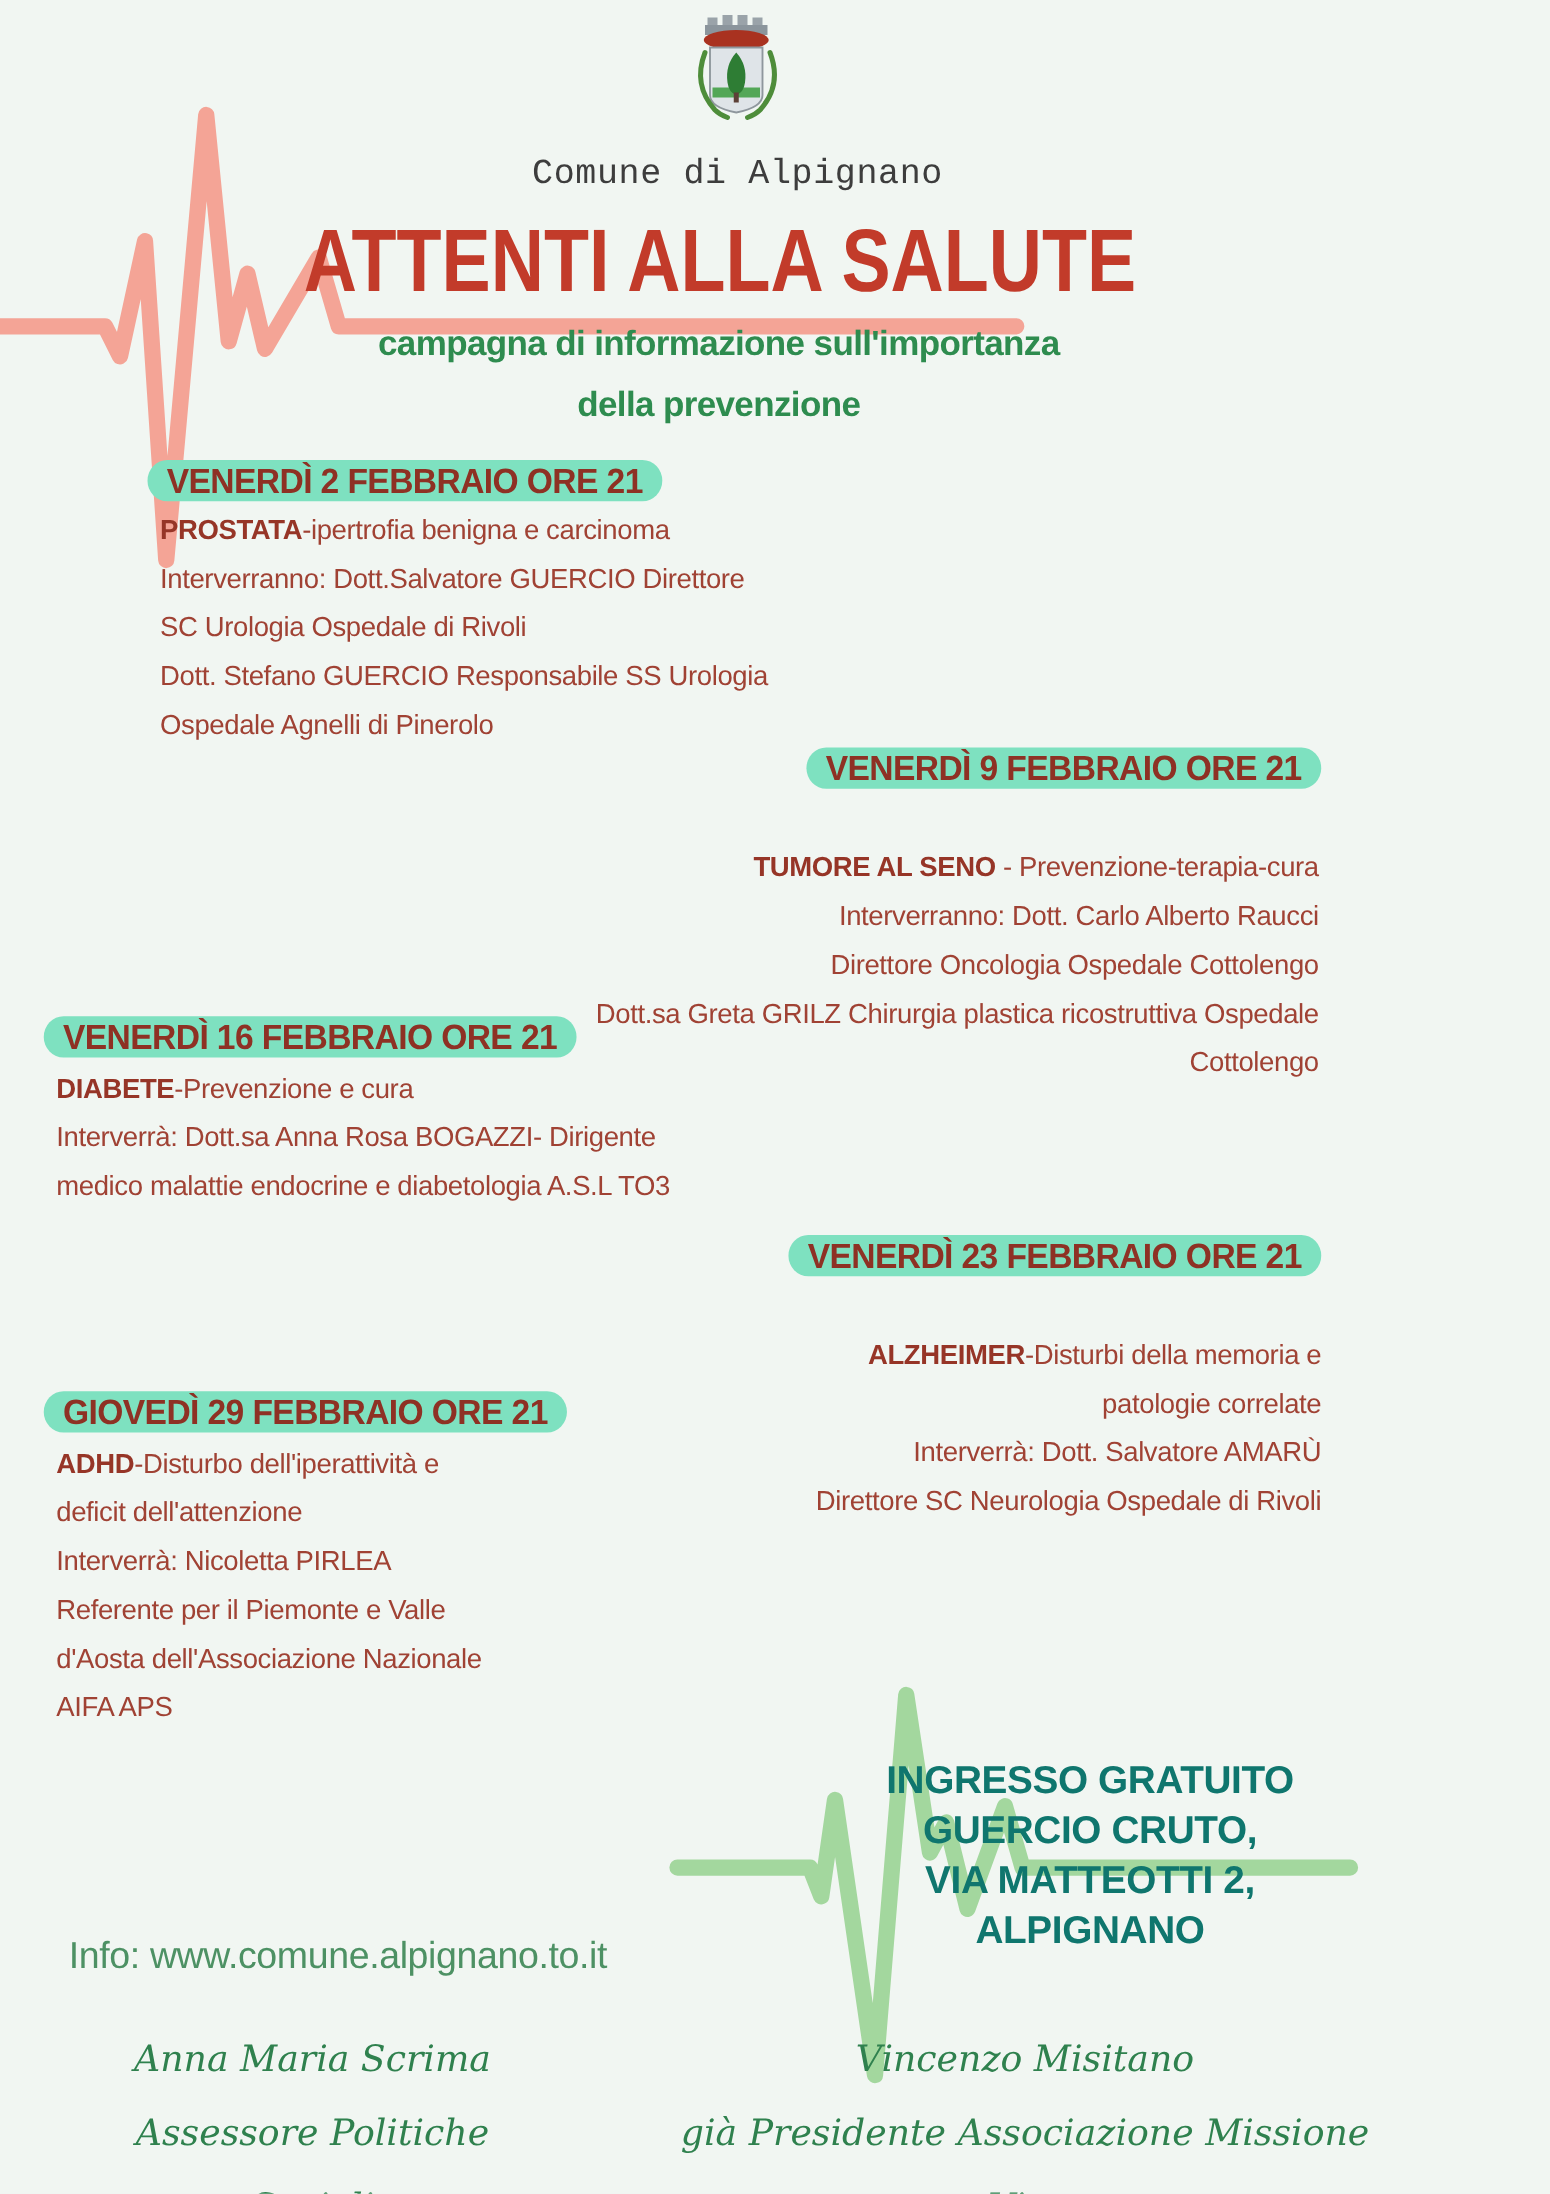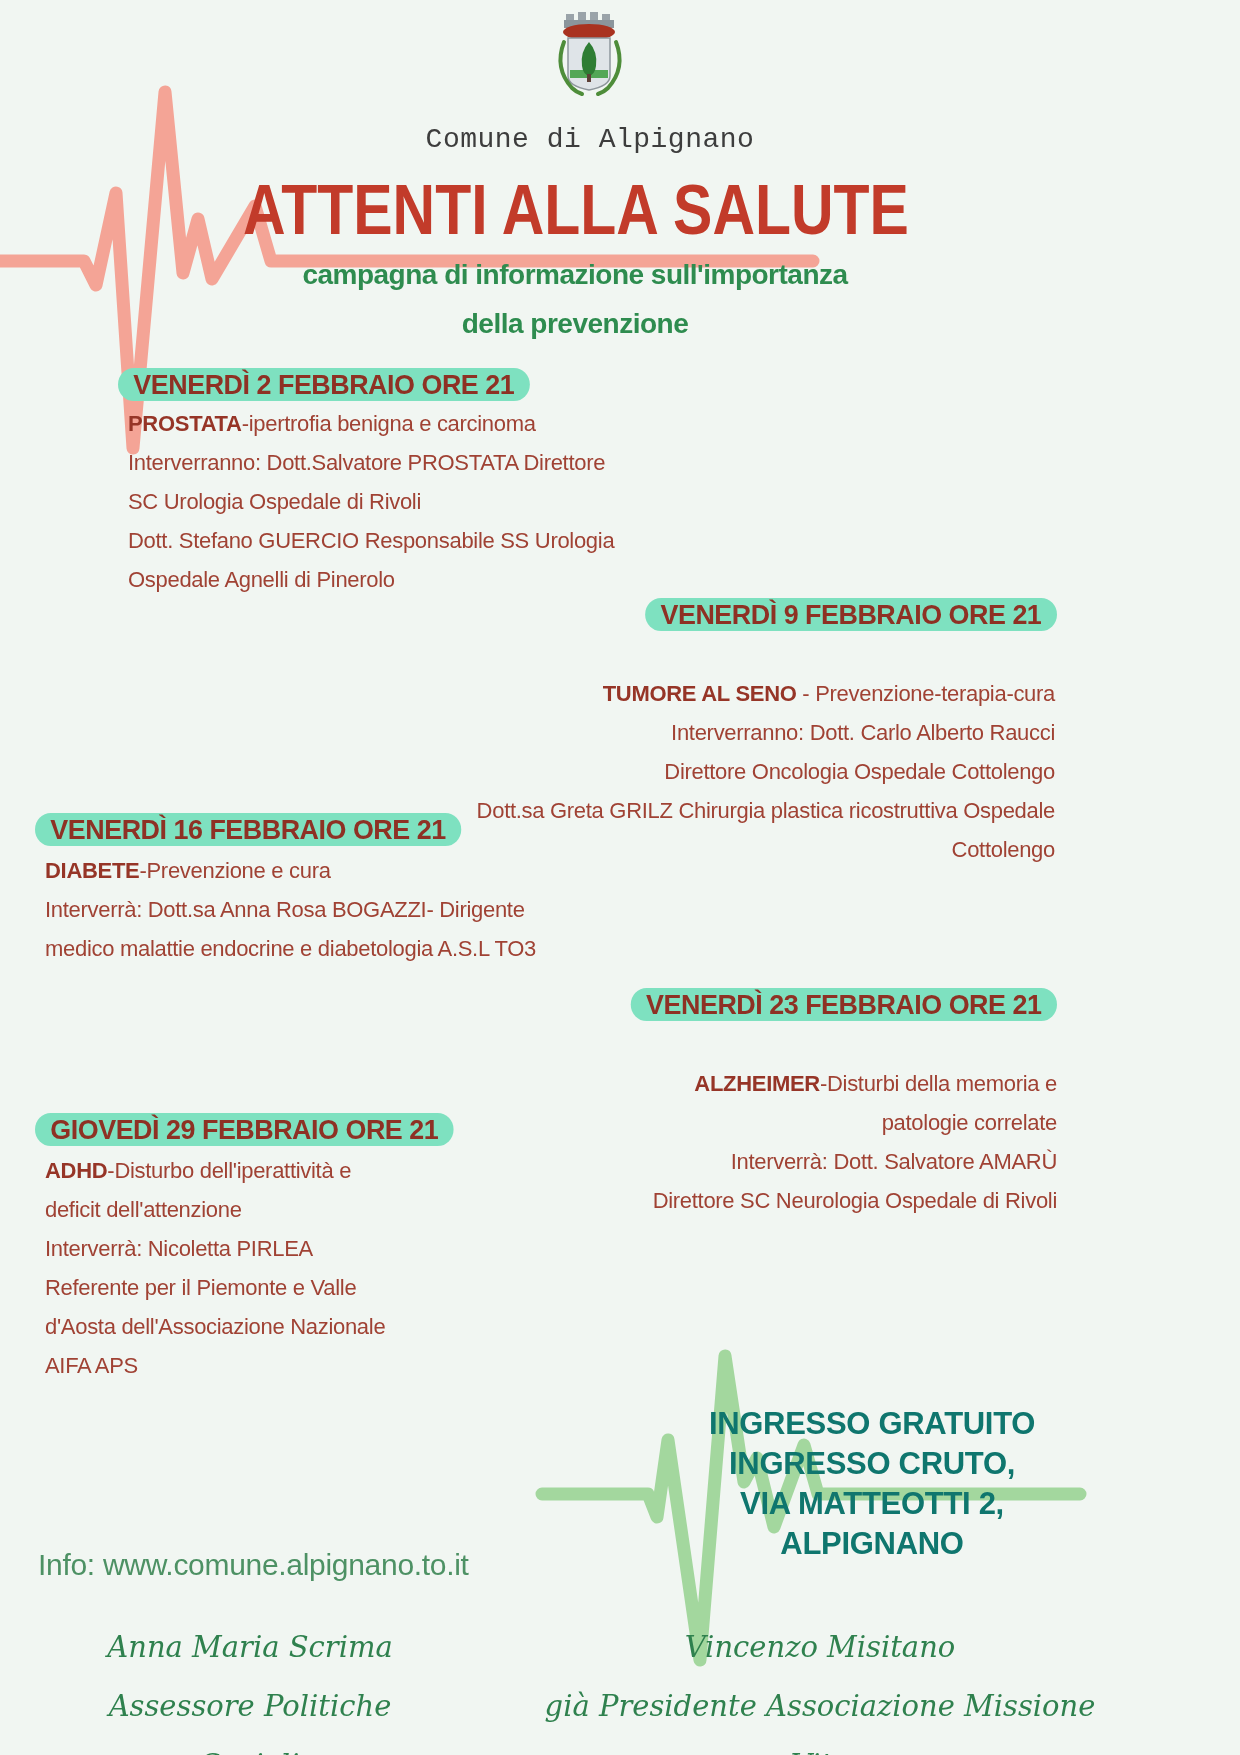--- a/index.html
+++ b/index.html
@@ -47,21 +47,21 @@
   .evbody{
     position:absolute;font-size:22px;color:#a04234;line-height:39px;
     letter-spacing:-.3px;
   }
   .evbody div{white-space:nowrap;}
   .evbody b{font-weight:bold;color:#963527;}
   .al-r{text-align:right;margin-top:36px;}
 
   
   .info{
-    position:absolute;left:38px;top:1548px;
+    position:absolute;left:55px;top:1548px;
     font-size:30px;color:#4d9164;letter-spacing:-.3px;white-space:nowrap;
   }
   .venue{
     position:absolute;left:672px;top:1404px;width:400px;
     text-align:center;font-size:31px;font-weight:bold;color:#0f766e;
     line-height:40px;letter-spacing:-.3px;
   }
   .sig{
     position:absolute;top:1618px;text-align:center;
     font-family:"DejaVu Serif", serif;font-style:italic;
@@ -110,21 +110,21 @@
   <div class="title">ATTENTI ALLA SALUTE</div>
 
   <div class="subtitle">
     <div>campagna di informazione  sull'importanza</div>
     <div>della prevenzione</div>
   </div>
 
   <div class="pill" style="left:118px;top:368px;">VENERDÌ 2 FEBBRAIO ORE 21</div>
   <div class="evbody" style="left:128px;top:404px;width:720px;">
     <div><b>PROSTATA</b><span>-ipertrofia benigna e carcinoma</span></div>
-    <div>Interverranno: Dott.Salvatore PROSTATA Direttore</div>
+    <div>Interverranno: Dott.Salvatore GUERCIO Direttore</div>
     <div>SC Urologia Ospedale di Rivoli</div>
     <div>Dott. Stefano GUERCIO Responsabile SS Urologia</div>
     <div>Ospedale Agnelli di Pinerolo</div>
   </div>
 
   <div class="pill r" style="right:183px;top:598px;">VENERDÌ 9 FEBBRAIO ORE 21</div>
   <div class="evbody al-r" style="right:185px;top:638px;width:840px;">
     <div><b>TUMORE AL SENO</b><span> - Prevenzione-terapia-cura</span></div>
     <div>Interverranno: Dott. Carlo Alberto Raucci</div>
     <div>Direttore Oncologia Ospedale Cottolengo</div>
@@ -154,21 +154,21 @@
     <div>Interverrà: Nicoletta PIRLEA</div>
     <div>Referente per il Piemonte e Valle</div>
     <div>d'Aosta dell'Associazione Nazionale</div>
     <div>AIFA APS</div>
   </div>
 
   <div class="info">Info: www.comune.alpignano.to.it</div>
 
   <div class="venue">
     <div>INGRESSO GRATUITO</div>
-    <div>INGRESSO CRUTO,</div>
+    <div>GUERCIO CRUTO,</div>
     <div>VIA MATTEOTTI 2,</div>
     <div>ALPIGNANO</div>
   </div>
 
   <div class="sig left">
     <div>Anna Maria Scrima</div>
     <div>Assessore Politiche Sociali</div>
   </div>
   <div class="sig right">
     <div>Vincenzo Misitano</div>

